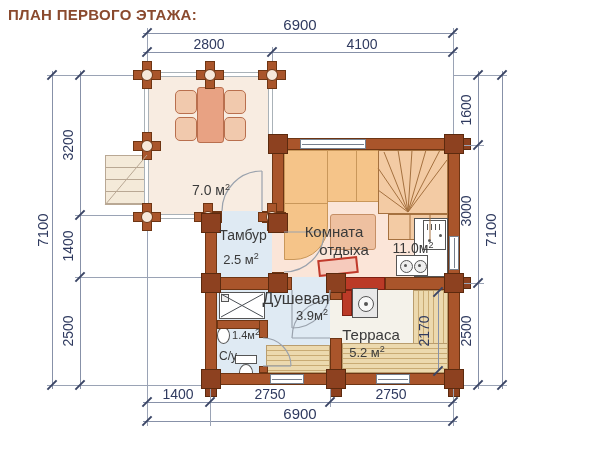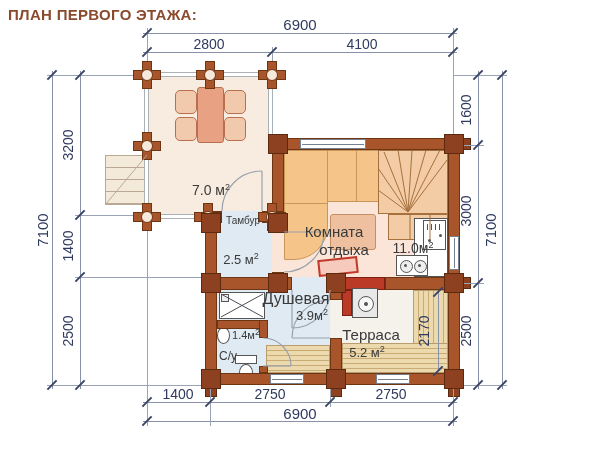--- a/index.html
+++ b/index.html
@@ -313,21 +313,21 @@
   <div class="dlabel rot" style="left:466px;top:211px">3000</div>
   <div class="dlabel rot" style="left:466px;top:331px">2500</div>
   <div class="dlabel big rot" style="left:490px;top:230px">7100</div>
   <div class="dlabel" style="left:178px;top:394px">1400</div>
   <div class="dlabel" style="left:270px;top:394px">2750</div>
   <div class="dlabel" style="left:391px;top:394px">2750</div>
   <div class="dlabel big" style="left:300px;top:413px">6900</div>
   <div class="dlabel rot" style="left:424px;top:331px">2170</div>
 
   <div class="rlabel" style="left:211px;top:190px;font-size:14px"><span>7.0 м</span><sup>2</sup></div>
-  <div class="rlabel" style="left:243px;top:220px;font-size:10px">Тамбур</div>
+  <div class="rlabel" style="left:243px;top:235px;font-size:14px">Тамбур</div>
   <div class="rlabel" style="left:241px;top:259px;font-size:13px"><span>2.5 м</span><sup>2</sup></div>
   <div class="rlabel" style="left:334px;top:231px;font-size:15px">Комната</div>
   <div class="rlabel" style="left:344px;top:249px;font-size:15px">отдыха</div>
   <div class="rlabel" style="left:413px;top:248px;font-size:14px"><span>11.0м</span><sup>2</sup></div>
   <div class="rlabel" style="left:296px;top:299px;font-size:16px">Душевая</div>
   <div class="rlabel" style="left:312px;top:315px;font-size:13px"><span>3.9м</span><sup>2</sup></div>
   <div class="rlabel" style="left:246px;top:334px;font-size:11px"><span>1.4м</span><sup>2</sup></div>
   <div class="rlabel" style="left:228px;top:356px;font-size:12px">С/у</div>
   <div class="rlabel" style="left:371px;top:334px;font-size:15px">Терраса</div>
   <div class="rlabel" style="left:367px;top:352px;font-size:13px"><span>5.2 м</span><sup>2</sup></div>

